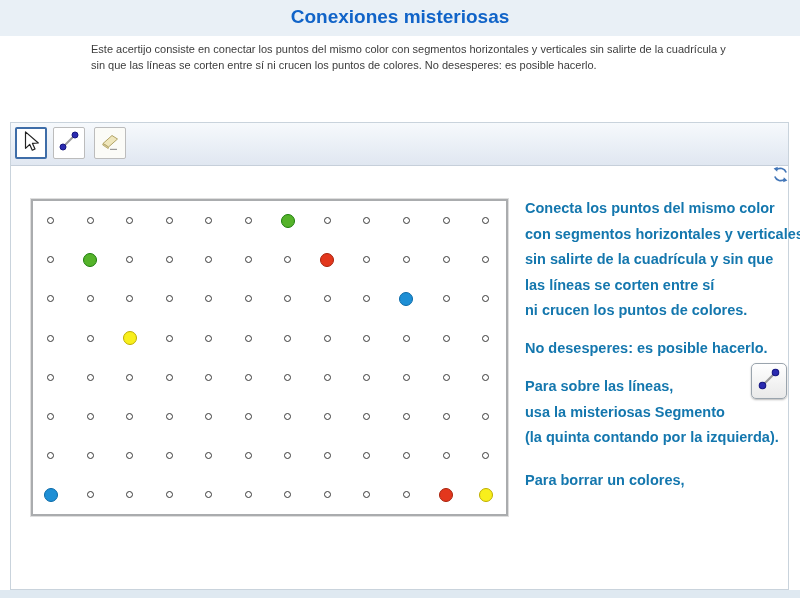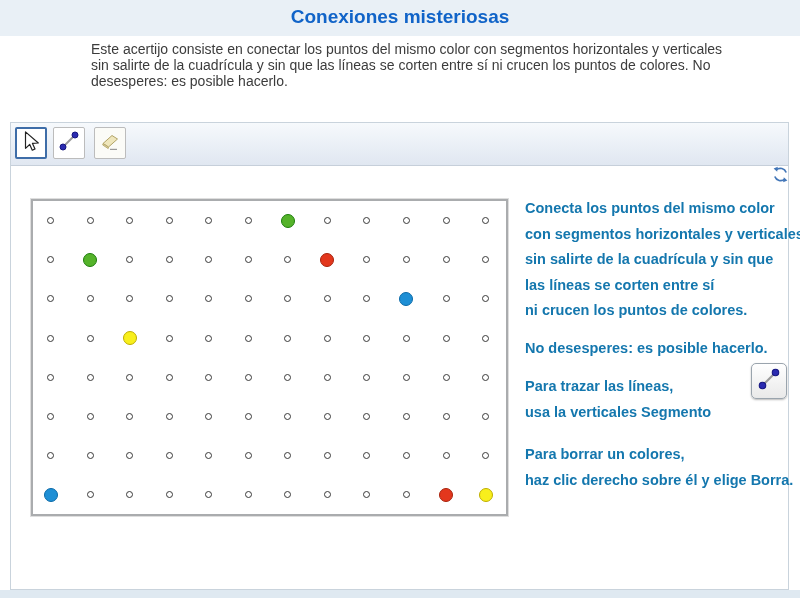--- a/index.html
+++ b/index.html
@@ -2,21 +2,21 @@
 <html><head>
 <meta charset="utf-8">
 <style>
   html,body{margin:0;padding:0;background:#ffffff;}
   .page{position:relative;width:800px;height:598px;background:#ffffff;overflow:hidden;
         font-family:"Liberation Sans",sans-serif;}
   .band-top{position:absolute;left:0;top:0;width:800px;height:36px;background:#e9f0f6;}
   .band-bottom{position:absolute;left:0;top:590px;width:800px;height:8px;background:#dfe9f1;}
   .title{position:absolute;left:0;top:6px;width:800px;text-align:center;
          font-size:19px;font-weight:bold;color:#1164c8;}
-  .para{position:absolute;left:91px;width:636px;font-size:14px;line-height:16px;color:#3c3c3c;}
+  .para{position:absolute;left:91px;width:636px;font-size:11px;line-height:16px;color:#3c3c3c;}
   #p1{top:41px;} #p2{top:87px;}
 
   .applet{position:absolute;left:10px;top:122px;width:777px;height:466px;
           border:1px solid #c9d3dc;background:#ffffff;}
   .toolbar{position:absolute;left:0;top:0;width:100%;height:42px;
            background:linear-gradient(#f6f9fc,#e0e7f1);border-bottom:1px solid #c6cfda;}
   .tbtn{position:absolute;top:4px;width:32px;height:32px;background:#ffffff;
         border:1px solid #bcbcbc;border-radius:2px;display:flex;align-items:center;
         justify-content:center;box-sizing:border-box;}
   .tbtn.selected{border:2px solid #3e6da8;}
@@ -201,26 +201,26 @@
           <div class="line">con segmentos horizontales y verticales</div>
           <div class="line">sin salirte de la cuadrícula y sin que</div>
           <div class="line">las líneas se corten entre sí</div>
           <div class="line">ni crucen los puntos de colores.</div>
         </div>
       <div class="line note">No desesperes: es posible hacerlo.</div>
     </div>
 
     <div class="rtext" id="rblock2">
       <div>
-          <div class="line">Para trazar las líneas,</div>
-          <div class="line">usa la verticales Segmento</div>
+          <div class="line">Para sobre las líneas,</div>
+          <div class="line">usa la misteriosas Segmento</div>
+          <div class="line">(la quinta contando por la izquierda).</div>
         </div>
       <div class="gap-top">
           <div class="line">Para borrar un colores,</div>
-          <div class="line">haz clic derecho sobre él y elige Borra.</div>
         </div>
     </div>
 
     <div class="hint-btn">
       <span>
         <svg width="26" height="26" viewBox="0 0 24 24">
           <line x1="6" y1="18" x2="18" y2="6" stroke="#9a9a9a" stroke-width="2"></line>
           <circle cx="6" cy="18" r="3" fill="#2b2bb0" stroke="#151580"></circle>
           <circle cx="18" cy="6" r="3" fill="#2b2bb0" stroke="#151580"></circle>
         </svg>

